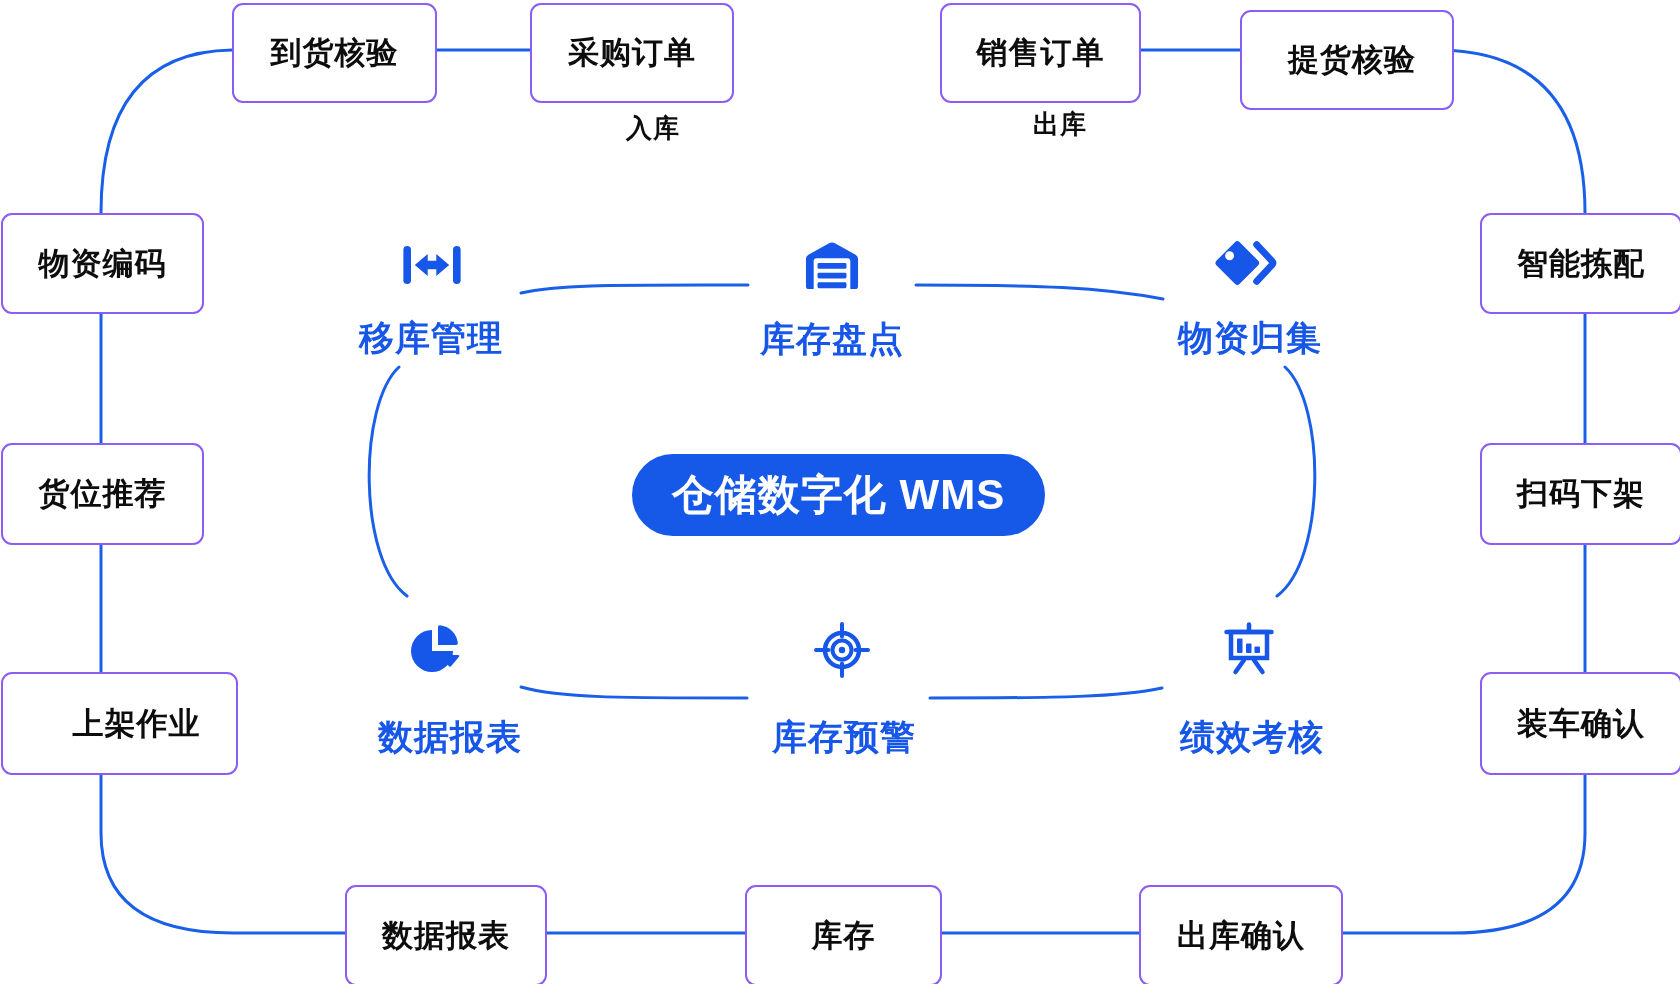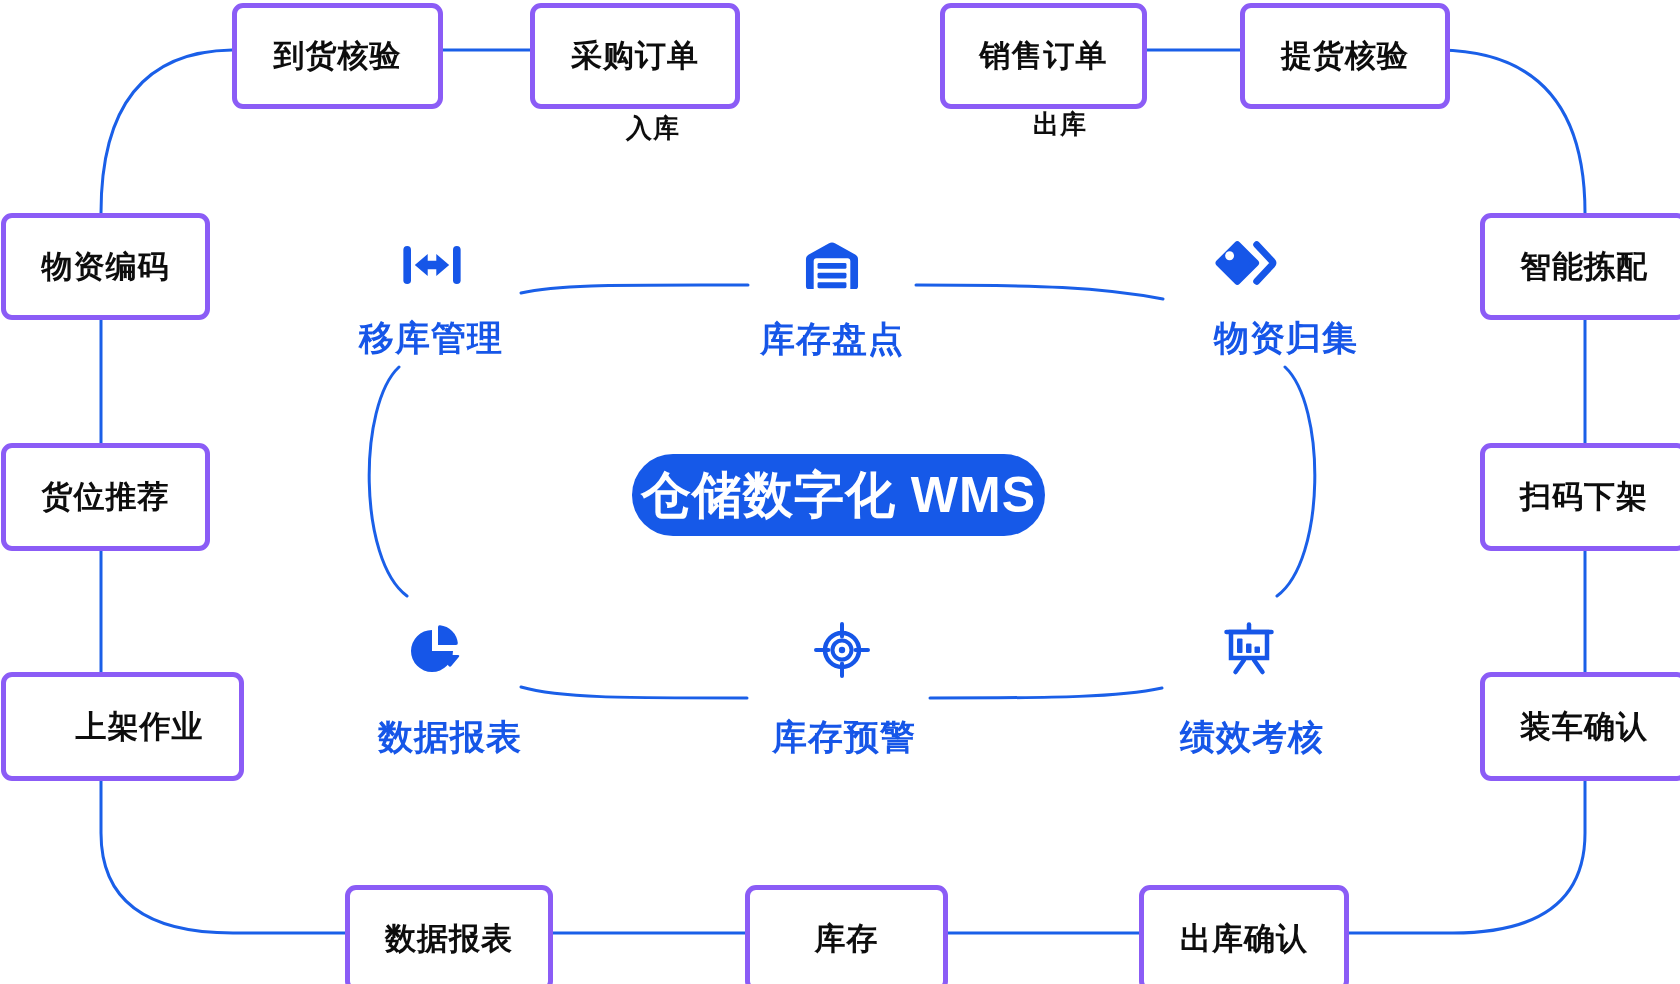--- a/index.html
+++ b/index.html
@@ -2,37 +2,37 @@
 <html><head>
 <meta charset="utf-8">
 <style>
   html,body{margin:0;padding:0;background:#ffffff;}
   .stage{
     position:relative;width:1680px;height:984px;background:#ffffff;overflow:hidden;
     font-family:"Liberation Sans","DejaVu Sans",sans-serif;
   }
   .wires{position:absolute;left:0;top:0;z-index:1;}
   .box{
-    position:absolute;z-index:2;background:#ffffff;border:5px solid #8b5cf6;border-radius:11px;
+    position:absolute;z-index:2;background:#ffffff;border:2px solid #8b5cf6;border-radius:11px;
     display:flex;align-items:center;justify-content:center;
     font-size:31px;font-weight:700;color:#0d0d0d;letter-spacing:1px;white-space:nowrap;text-align:right;
   }
   .flow-label{
     position:absolute;z-index:2;transform:translate(-50%,-50%);
     font-size:26px;font-weight:700;color:#0d0d0d;letter-spacing:1px;white-space:nowrap;margin-left:20px;
   }
   .node-icon{position:absolute;z-index:2;}
   .node-label{
     position:absolute;z-index:2;transform:translate(-50%,-50%);
     font-size:35px;font-weight:700;color:#1656E8;letter-spacing:1px;white-space:nowrap;
   }
   .pill{
     position:absolute;z-index:3;left:632px;top:454px;width:413px;height:82px;border-radius:41px;
     background:#1659E8;display:flex;align-items:center;justify-content:center;
-    color:#ffffff;font-size:50px;font-weight:800;letter-spacing:1px;white-space:nowrap;
+    color:#ffffff;font-size:42px;font-weight:800;letter-spacing:1px;white-space:nowrap;
   }
   .ic{fill:#1656E8;}
   .ic-stroke{stroke:#1656E8;fill:none;}
 </style>
 </head>
 <body>
 
 <div class="stage">
 
   <svg class="wires" width="1680" height="984" viewBox="0 0 1680 984">
@@ -66,21 +66,21 @@
 
   <div class="box" style="left:232px;top:3px;width:201px;height:96px;">
       <span>到货核验</span>
     </div>
   <div class="box" style="left:530px;top:3px;width:200px;height:96px;">
       <span>采购订单</span>
     </div>
   <div class="box" style="left:940px;top:3px;width:197px;height:96px;">
       <span>销售订单</span>
     </div>
-  <div class="box" style="left:1240px;top:3px;width:200px;height:96px;">
+  <div class="box" style="left:1240px;top:10px;width:200px;height:96px;padding-left:10px;">
       <span>提货核验</span>
     </div>
 
   <div class="flow-label" style="left:633px;top:128px;">入库</div>
   <div class="flow-label" style="left:1040px;top:124px;">出库</div>
 
   <div class="box" style="left:1px;top:213px;width:199px;height:97px;">
       <span>物资编码</span>
     </div>
   <div class="box" style="left:1px;top:443px;width:199px;height:98px;">
@@ -123,21 +123,21 @@
     <rect class="ic" x="15" y="36" width="30" height="6" rx="1.5"></rect>
     <rect class="ic" x="15" y="46" width="30" height="6" rx="1.5"></rect>
   </svg>
   <div class="node-label" style="left:832px;top:339px;">库存盘点</div>
 
   <svg class="node-icon" style="left:1214px;top:235px;" width="64" height="56" viewBox="0 0 66 58">
     <path class="ic" d="M24 10 L43 29 L24 48 L5 29 Z" stroke="#1656E8" stroke-width="7" stroke-linejoin="round"></path>
     <circle cx="16" cy="21.5" r="4.6" fill="#ffffff"></circle>
     <path class="ic-stroke" d="M44 10 L60 27 Q61.8 29 60 31 L44 48" stroke-width="7" stroke-linecap="round" stroke-linejoin="round"></path>
   </svg>
-  <div class="node-label" style="left:1250px;top:338px;margin-left:36px;">物资归集</div>
+  <div class="node-label" style="left:1250px;top:338px;">物资归集</div>
 
   <svg class="node-icon" style="left:407px;top:622px;" width="56" height="56" viewBox="0 0 56 56">
     <path class="ic" d="M25 29 L25 8 A21 21 0 1 0 46 29 Z"></path>
     <path class="ic" d="M31 23 L31 5 Q31 3 33 3.2 A20 20 0 0 1 50.8 21 Q51 23 49 23 Z"></path>
     <path class="ic" d="M34.5 33 H51 Q53 33 51.8 35 L44.5 43.8 Q43 45.6 41.5 43.8 L34 35 Q32.5 33 34.5 33 Z"></path>
   </svg>
   <div class="node-label" style="left:438px;top:737px;margin-left:12px;">数据报表</div>
 
   <svg class="node-icon" style="left:814px;top:622px;" width="56" height="56" viewBox="0 0 56 56">
     <circle class="ic-stroke" cx="28" cy="28" r="17" stroke-width="4.5"></circle>

